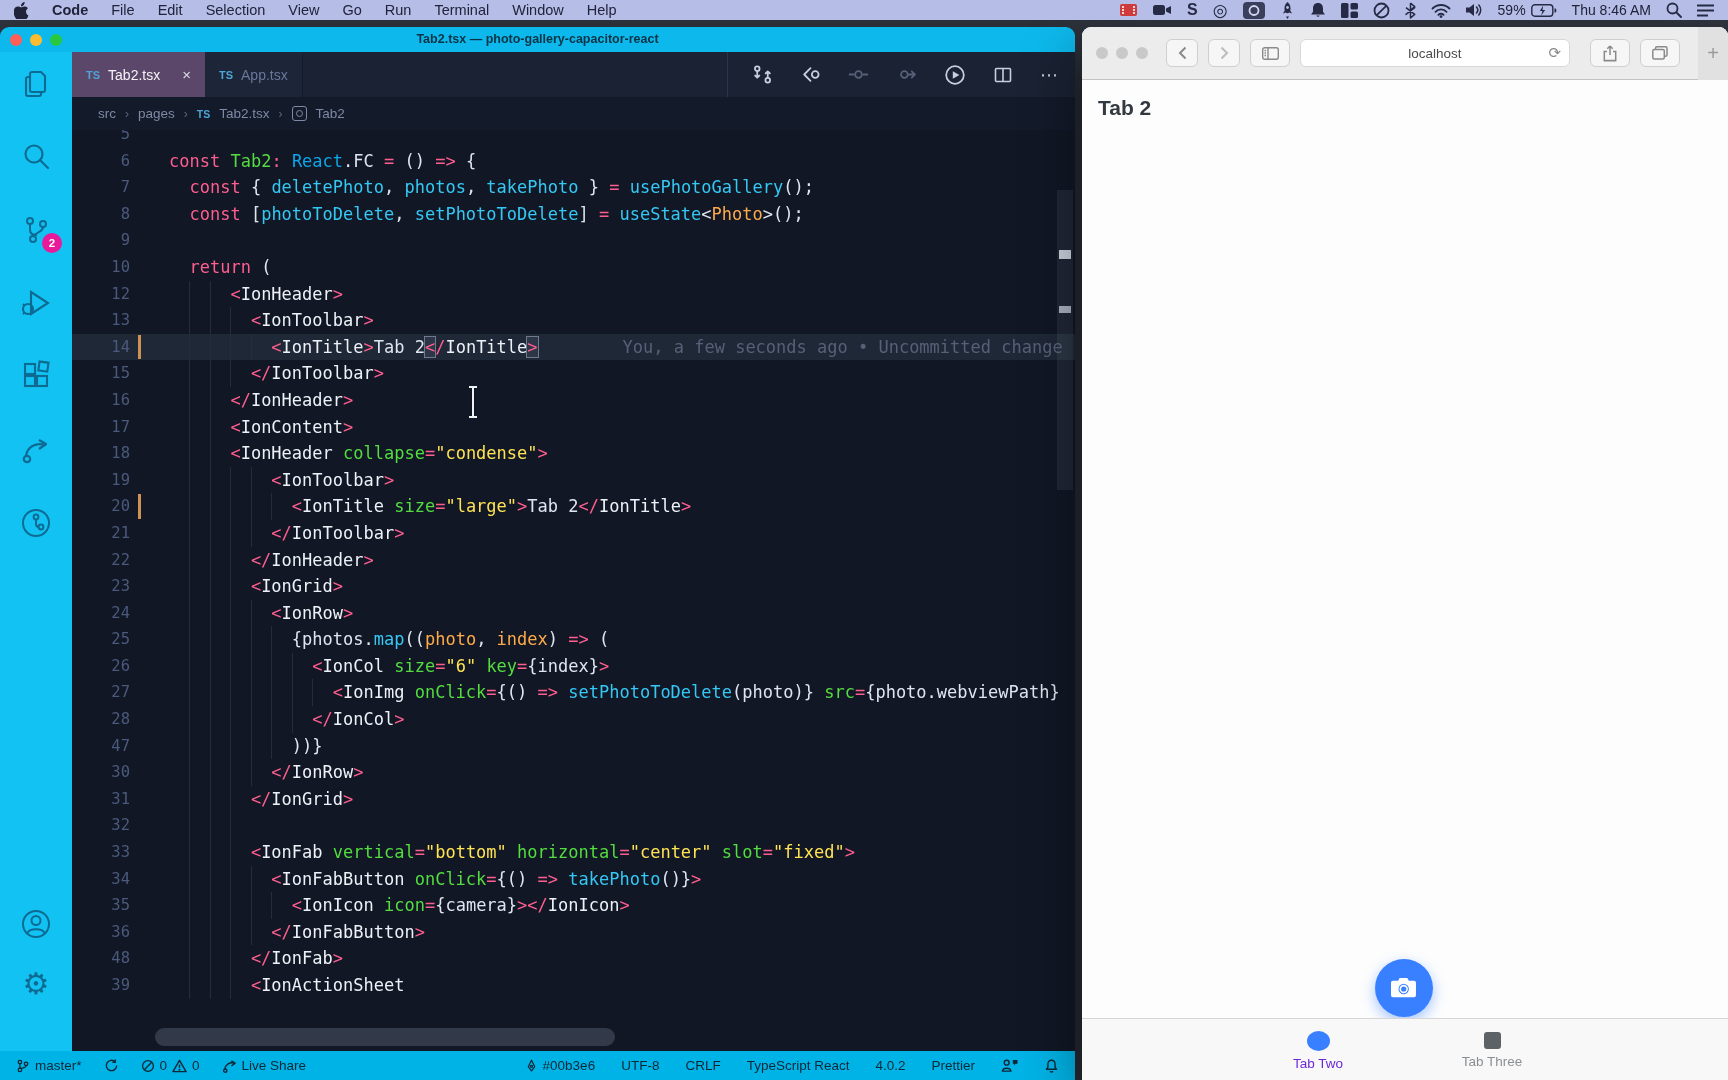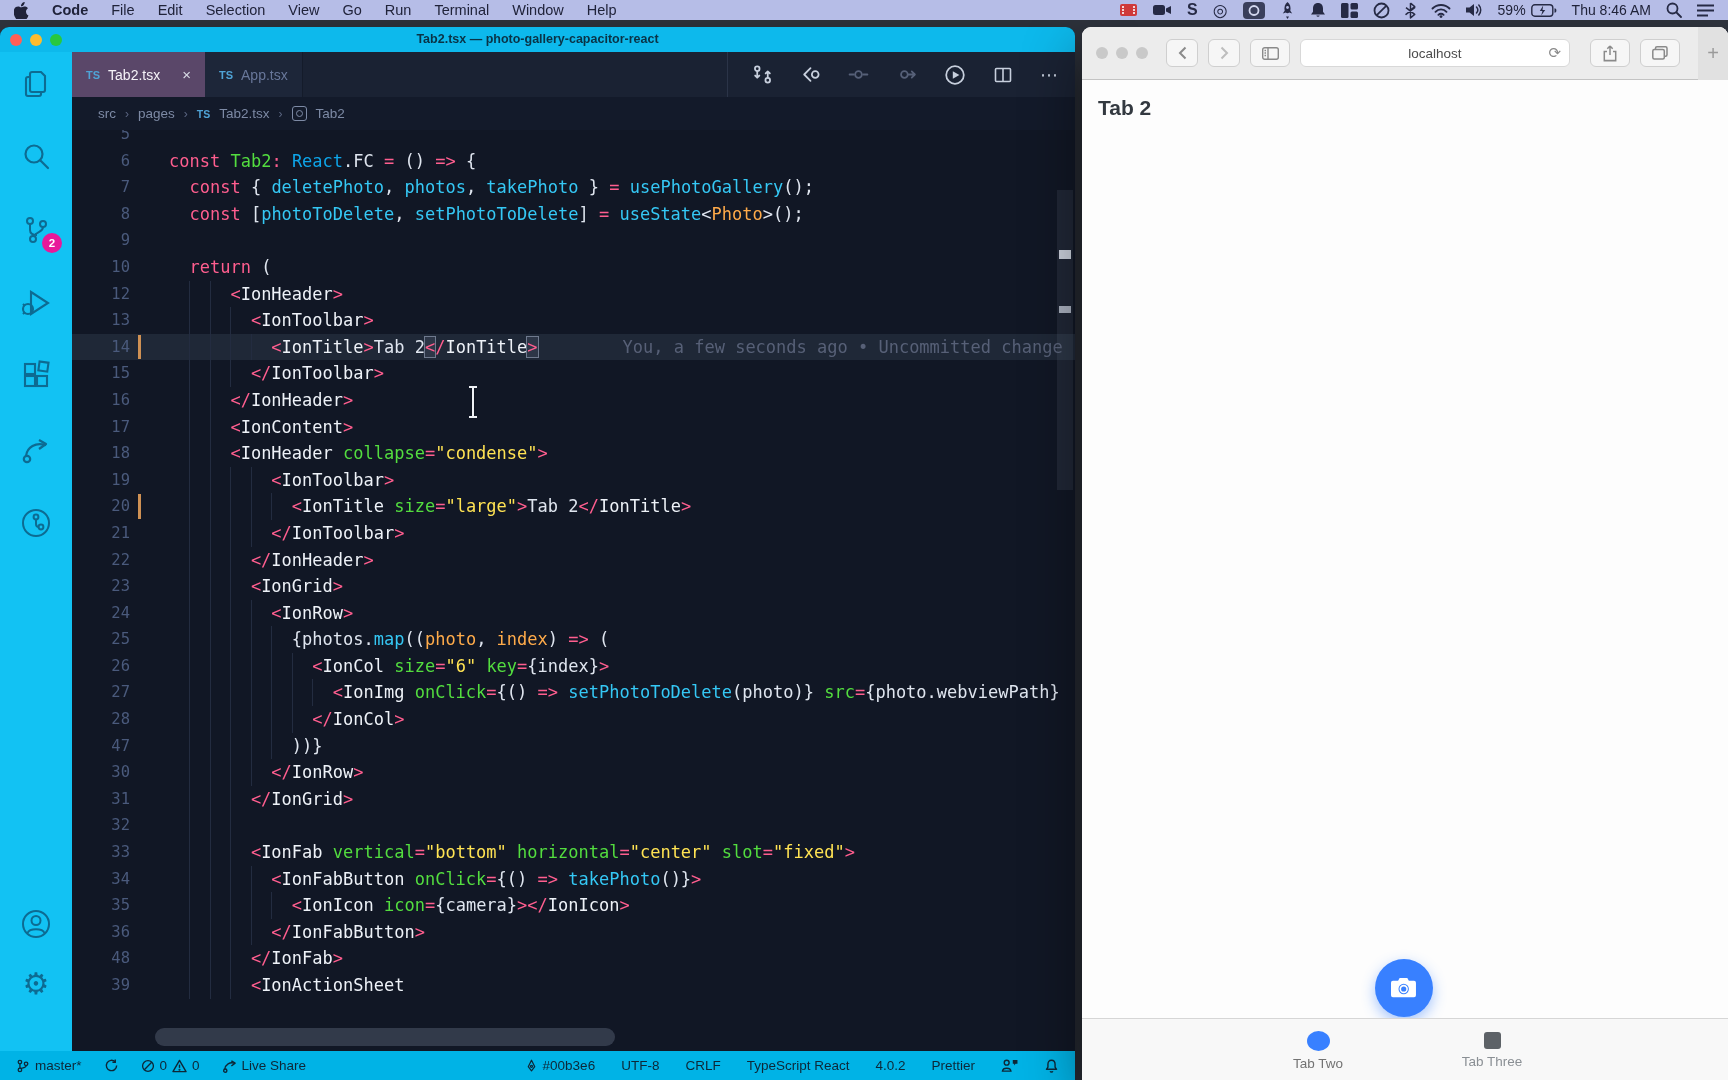--- a/index.html
+++ b/index.html
@@ -112,21 +112,21 @@
           justify-content:center;color:#9a9a9a;font-size:20px;cursor:pointer;margin:0}
   .saf-heading{position:absolute;left:16px;top:69px;font-size:21px;font-weight:600;color:#333940}
   .fab{position:absolute;left:293px;top:932px;width:58px;height:58px;border-radius:50%;
        background:#3880ff;display:flex;align-items:center;justify-content:center;
        box-shadow:0 5px 14px rgba(56,128,255,.45);cursor:pointer}
   .saf-tabbar{position:absolute;left:0;right:0;bottom:0;height:61px;background:#f8f8f8;
               border-top:1px solid #d6d6d6;display:flex;justify-content:center}
   .stab{width:174px;display:flex;flex-direction:column;align-items:center;justify-content:center;
         gap:5px;cursor:pointer;padding-top:2px}
   .stab-label{font-size:13.5px;color:#8a8f94}
-  .stab.active .stab-label{color:#737373}
+  .stab.active .stab-label{color:#6d28d9}
   .tri{width:0;height:0;border-left:10px solid transparent;border-right:10px solid transparent;
        border-bottom:15px solid #6f7479}
   .ell{width:23px;height:20px;border-radius:50%;background:#3880ff}
   .sq{width:17px;height:17px;border-radius:3px;background:#5d6267}
 </style>
 </head>
 <body>
 
 <div class="menubar">
   <div class="mb-left">

